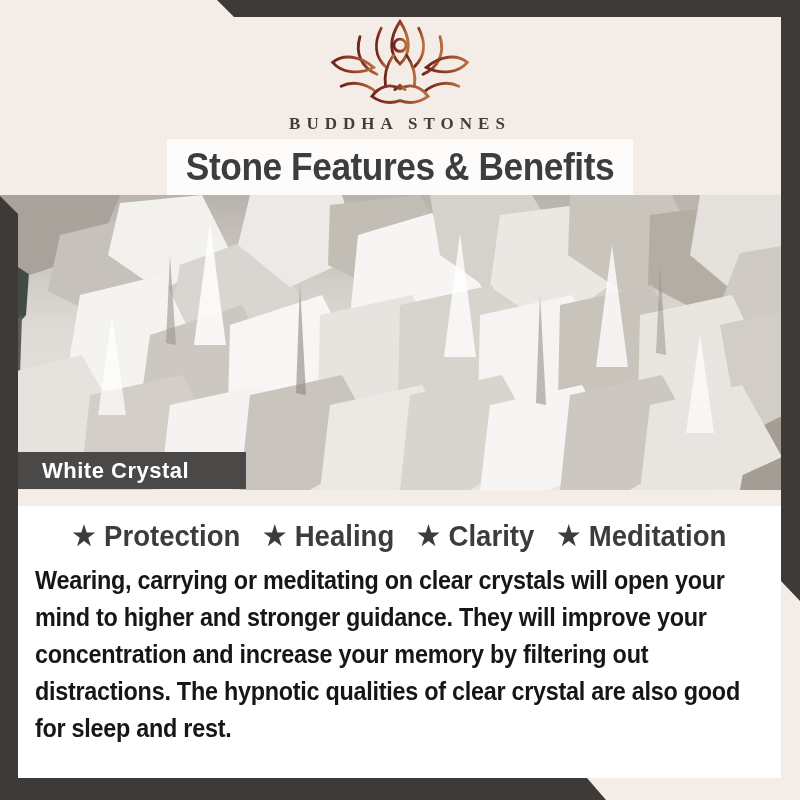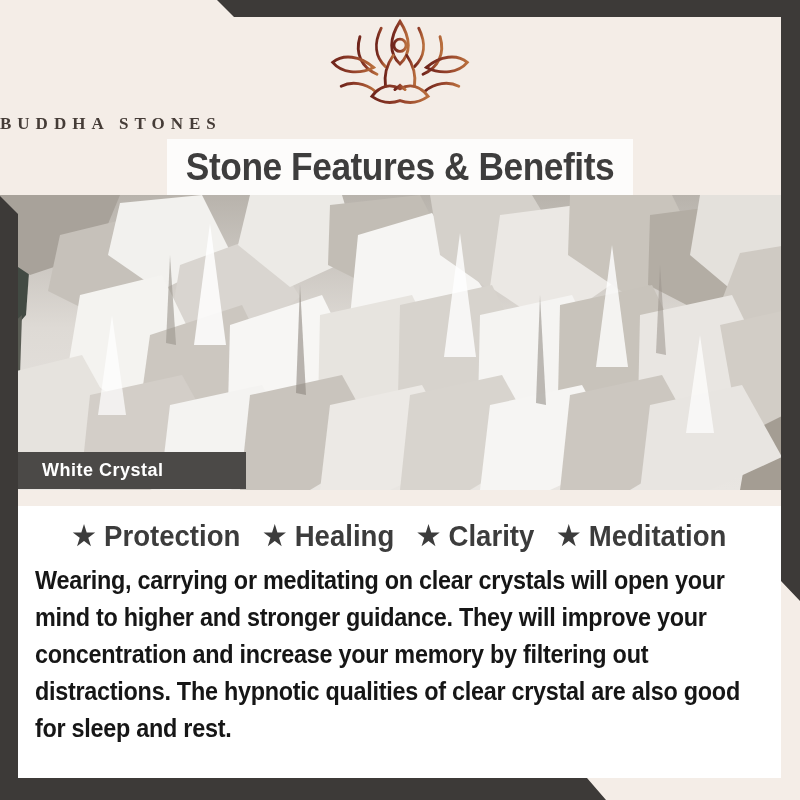--- a/index.html
+++ b/index.html
@@ -5,42 +5,42 @@
   html,body{margin:0;padding:0;background:#888;}
   .page{
     position:relative;width:800px;height:800px;overflow:hidden;
     background:#f4ede7;
     font-family:"Liberation Sans",sans-serif;
   }
   .abs{position:absolute;}
 
   
   .brand-name{
-    left:0;top:114px;width:800px;text-align:left;
+    left:0;top:114px;width:800px;text-align:center;
     font-family:"Liberation Serif",serif;font-size:17px;font-weight:600;
     letter-spacing:6px;color:#453c37;
   }
   .logo-wrap{left:312px;top:18px;width:176px;height:98px;}
 
   
   .title-band{left:167px;top:139px;width:466px;height:57px;background:#fdfcfb;}
   .page-title{
     left:167px;top:146px;width:466px;text-align:center;
     font-size:38px;font-weight:bold;color:#3e3d3d;
     transform:scaleX(0.93);transform-origin:center top;letter-spacing:-0.5px;
     white-space:nowrap;
   }
 
   
   .photo{left:0;top:195px;width:800px;height:295px;overflow:hidden;}
 
   
   .photo-label{
     left:18px;top:452px;width:228px;height:37px;background:#4b4947;
-    color:#ffffff;font-size:18px;font-weight:bold;letter-spacing:0.5px;
+    color:#ffffff;font-size:22px;font-weight:bold;letter-spacing:0.5px;
     display:flex;align-items:center;padding-left:24px;box-sizing:border-box;
   }
 
   
   .content-card{left:18px;top:506px;width:763px;height:272px;background:#ffffff;}
 
   .benefits-row{
     left:18px;top:518px;width:763px;height:36px;
     display:flex;justify-content:center;align-items:center;gap:24px;
     font-size:29px;font-weight:bold;color:#3c3c3c;

